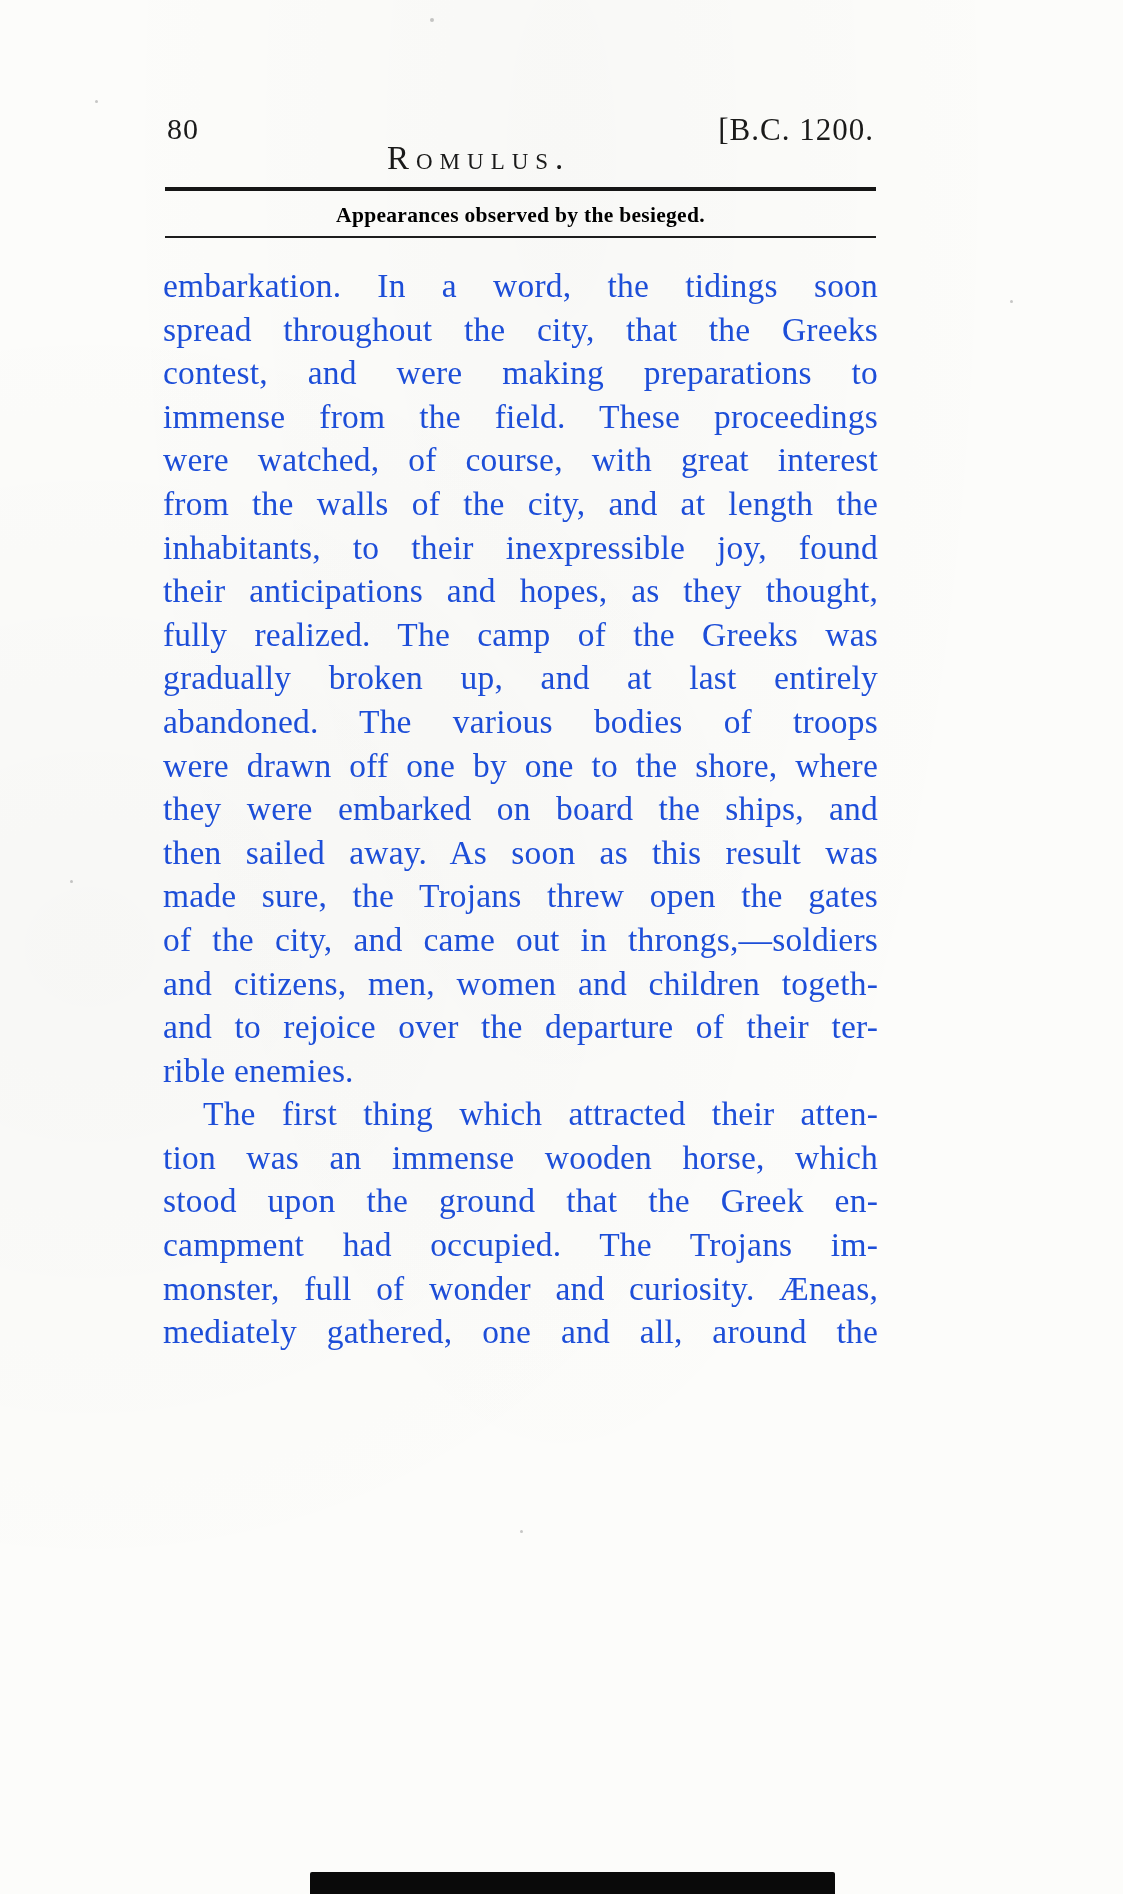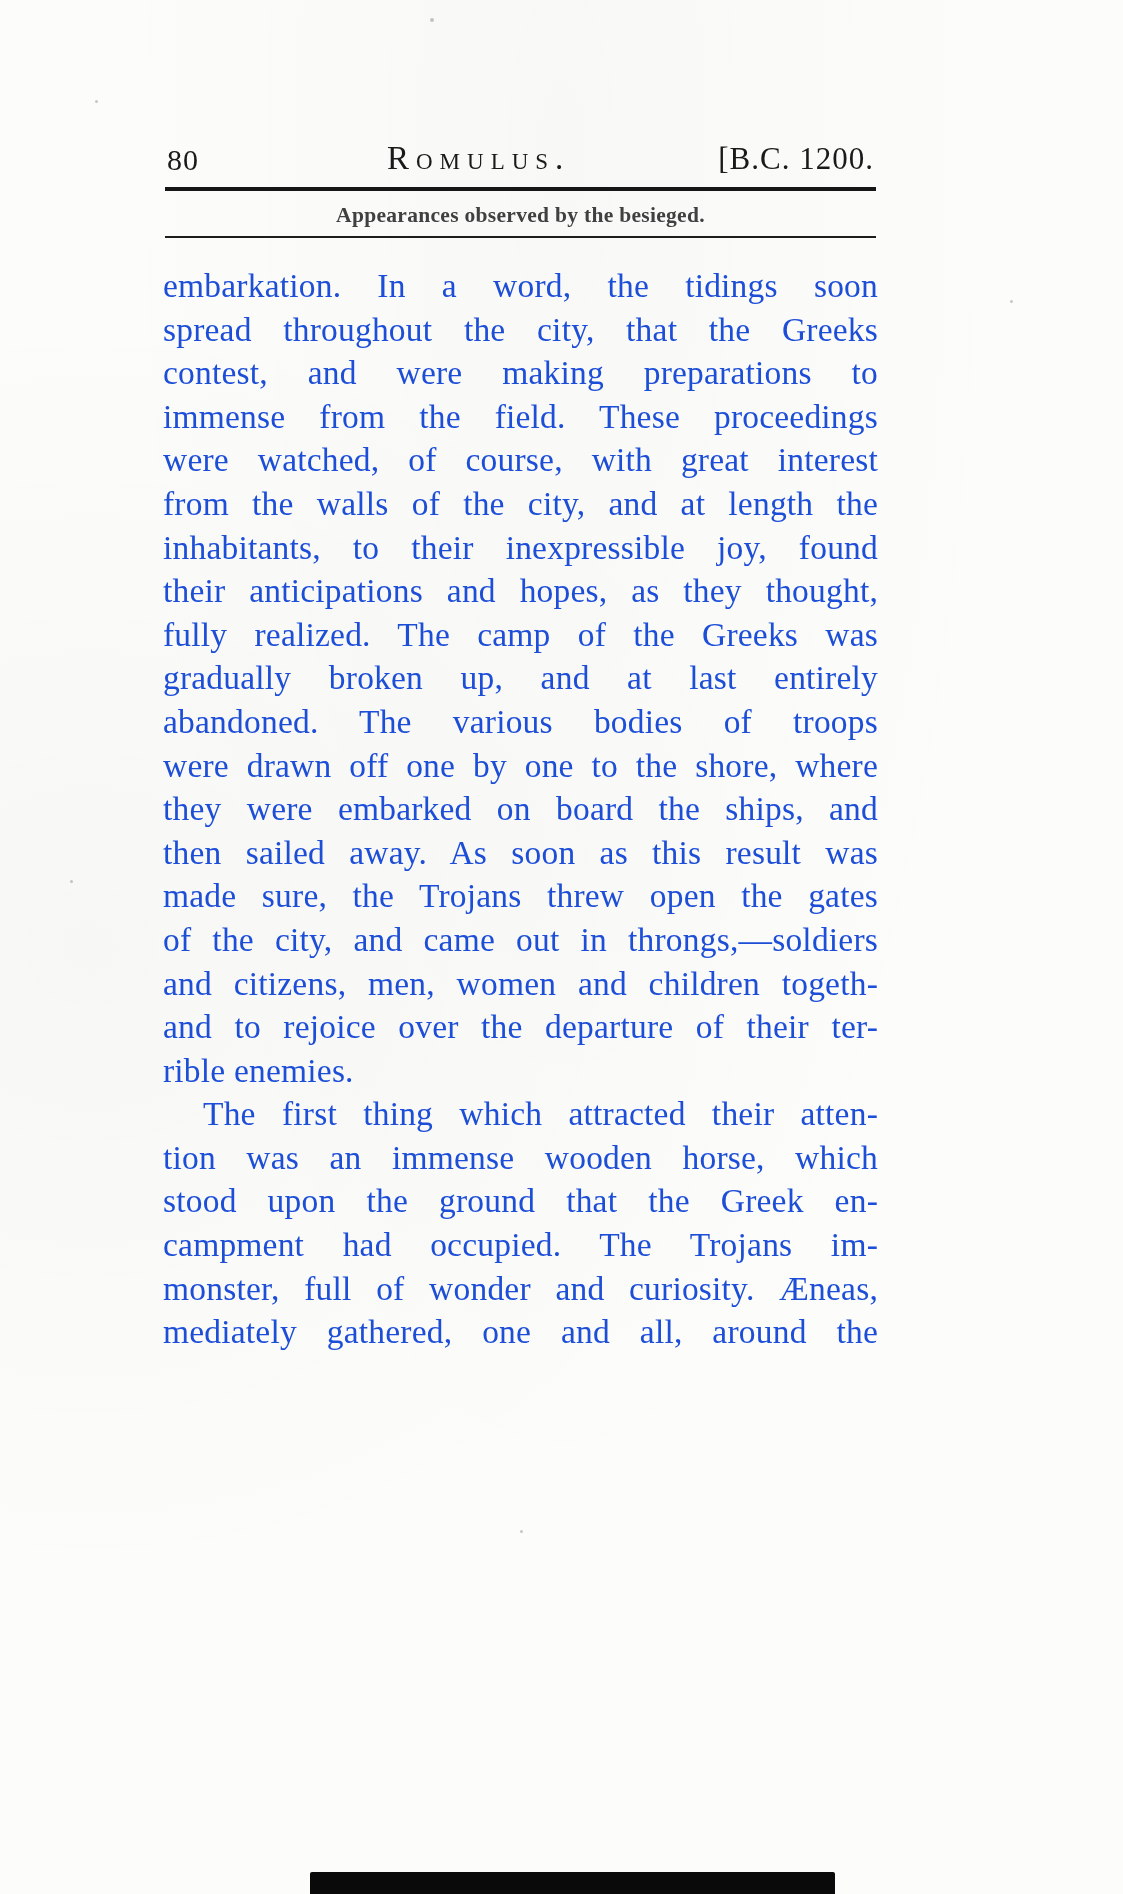--- a/index.html
+++ b/index.html
@@ -28,21 +28,21 @@
     pointer-events: none;
   }
   .content {
     position: absolute;
     left: 163px;
     top: 112px;
     width: 715px;
   }
   .running-head {
     display: flex;
-    align-items: flex-end;
+    align-items: flex-start;
     justify-content: space-between;
     font-size: 31px;
     margin-bottom: 10px;
     padding: 0 4px;
   }
   .page-number {
     font-size: 30px;
     letter-spacing: 1px;
   }
   .running-title {
@@ -60,21 +60,21 @@
     height: 4px;
     background: #161616;
     margin: 0 2px 6px 2px;
   }
   .section-caption {
     text-align: center;
     font-weight: bold;
     font-size: 21.5px;
     letter-spacing: 0.3px;
     padding: 6px 0 8px 0;
-    color: #404040;
+    color: #000000;
   }
   .rule-thin {
     height: 2px;
     background: #1d1d1d;
     margin: 0 2px 0 2px;
   }
   .text-block {
     margin-top: 26px;
     font-size: 33.5px;
     color: #1d4ed8;

